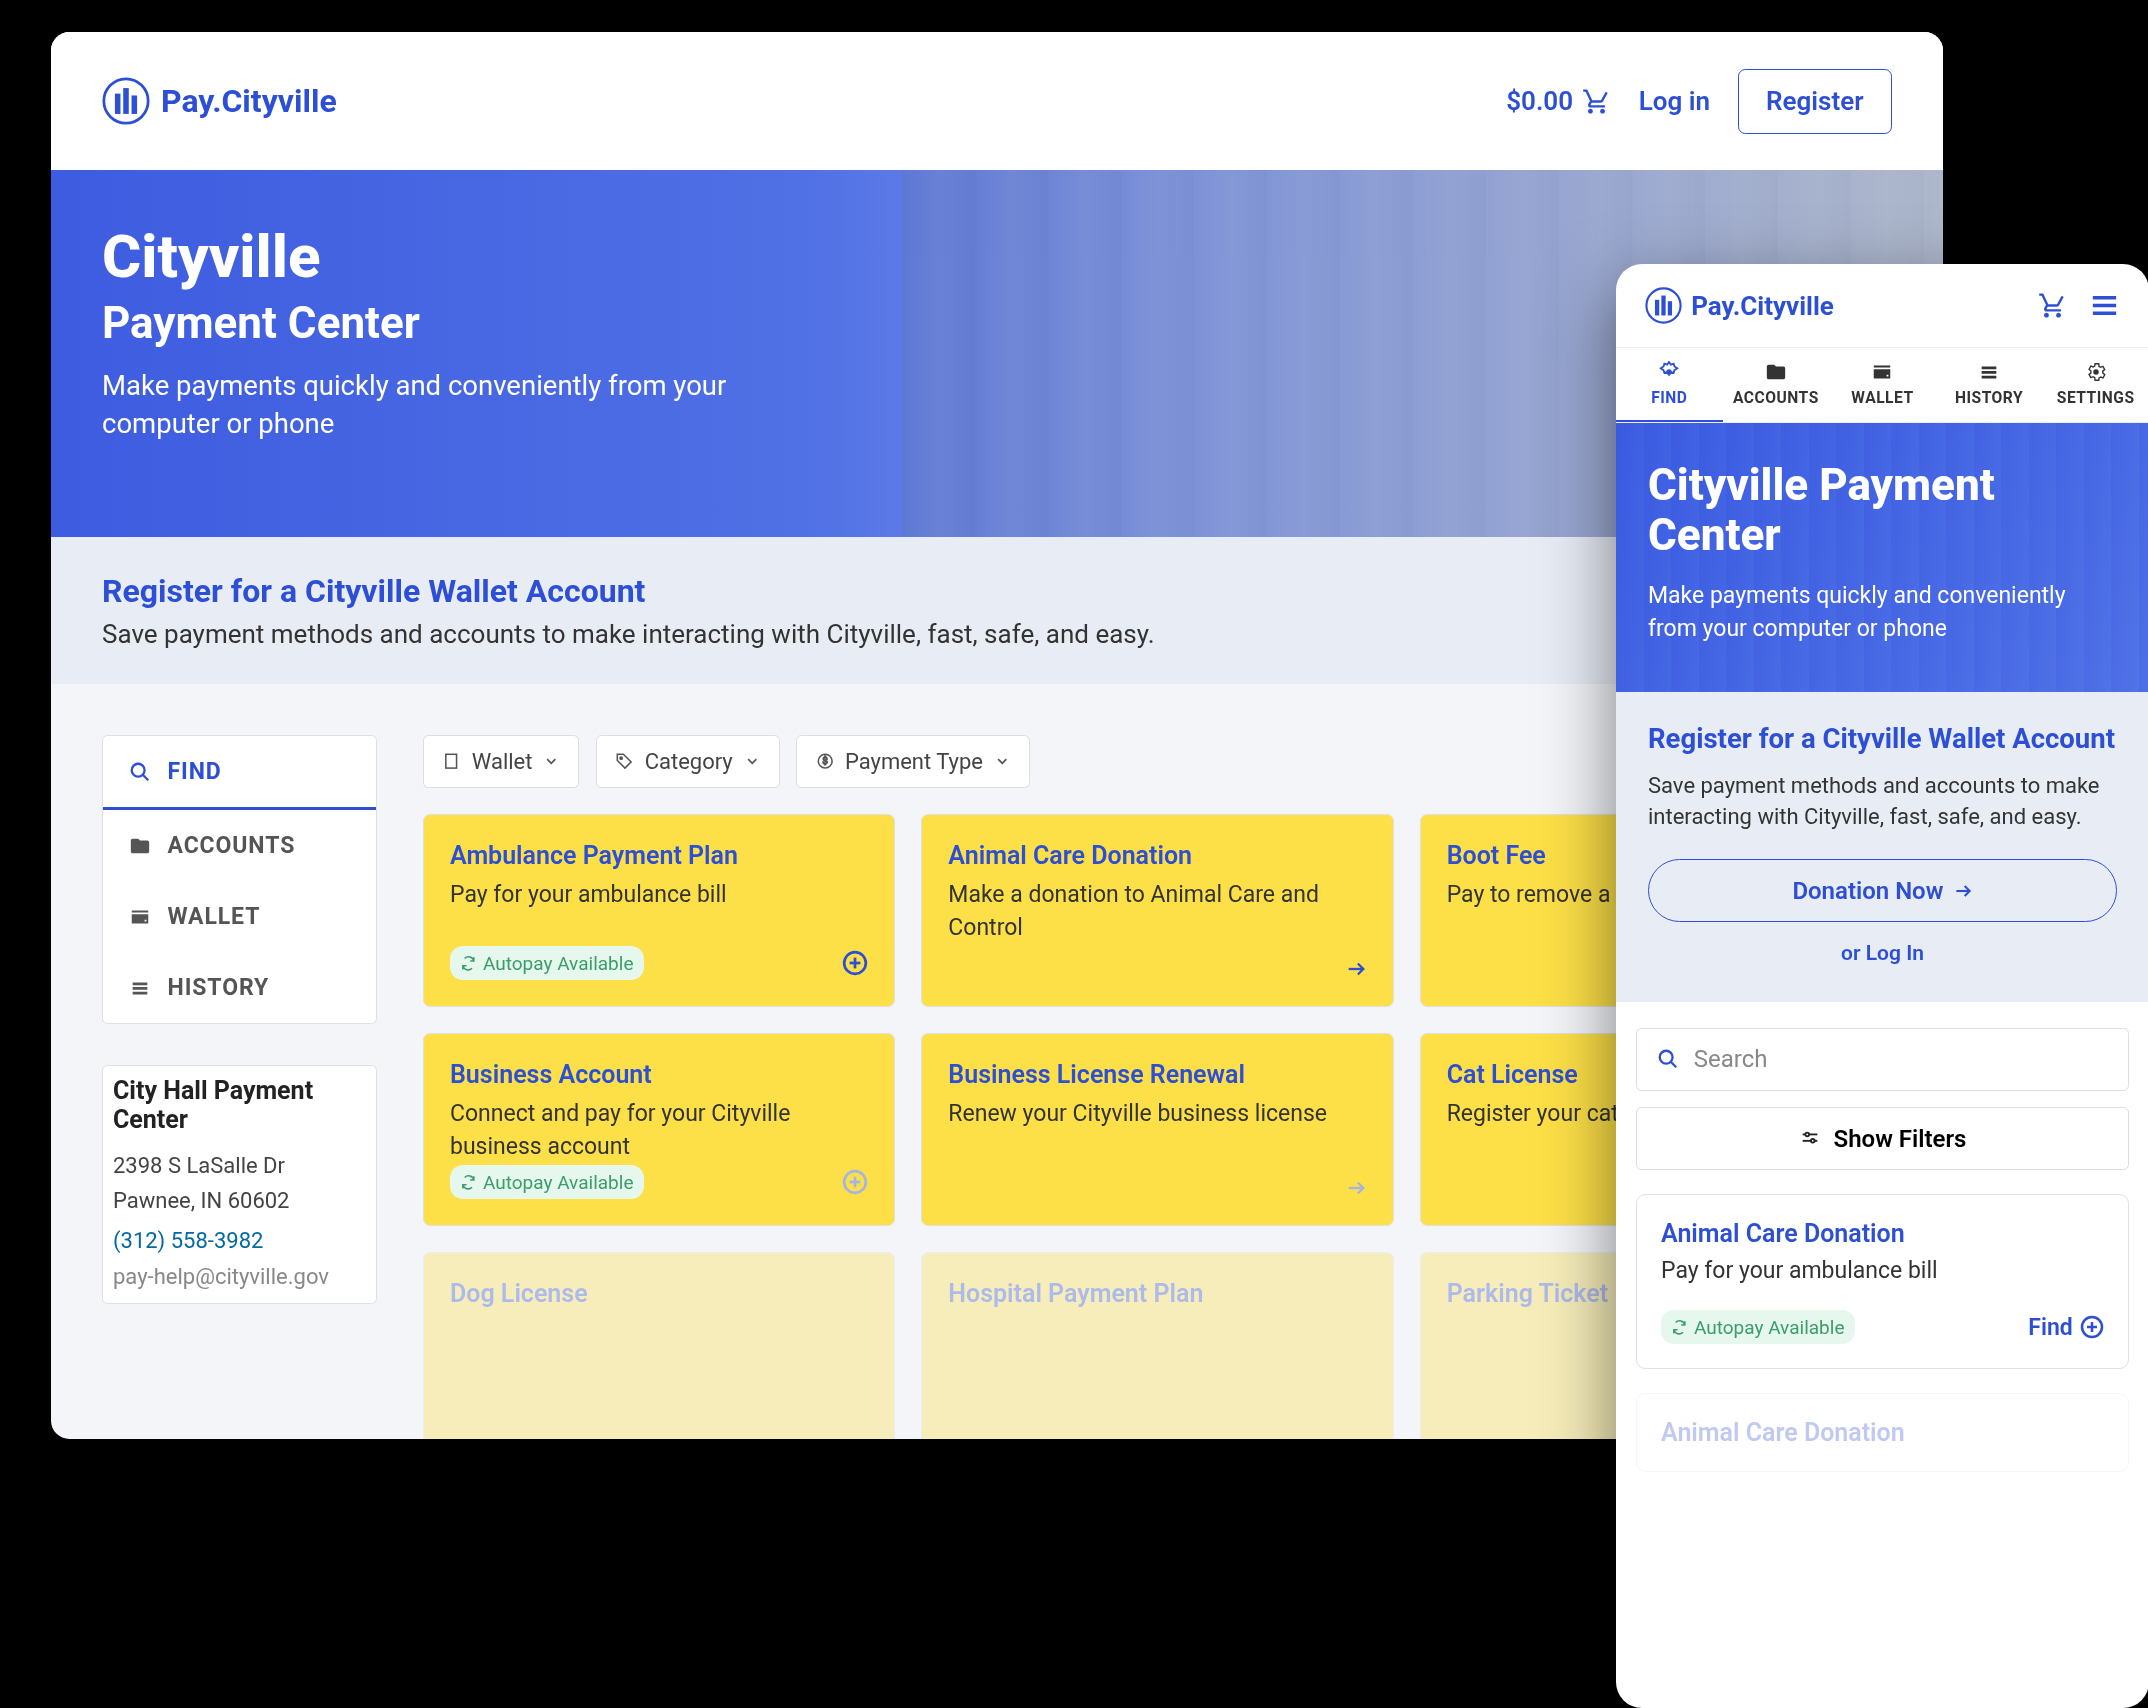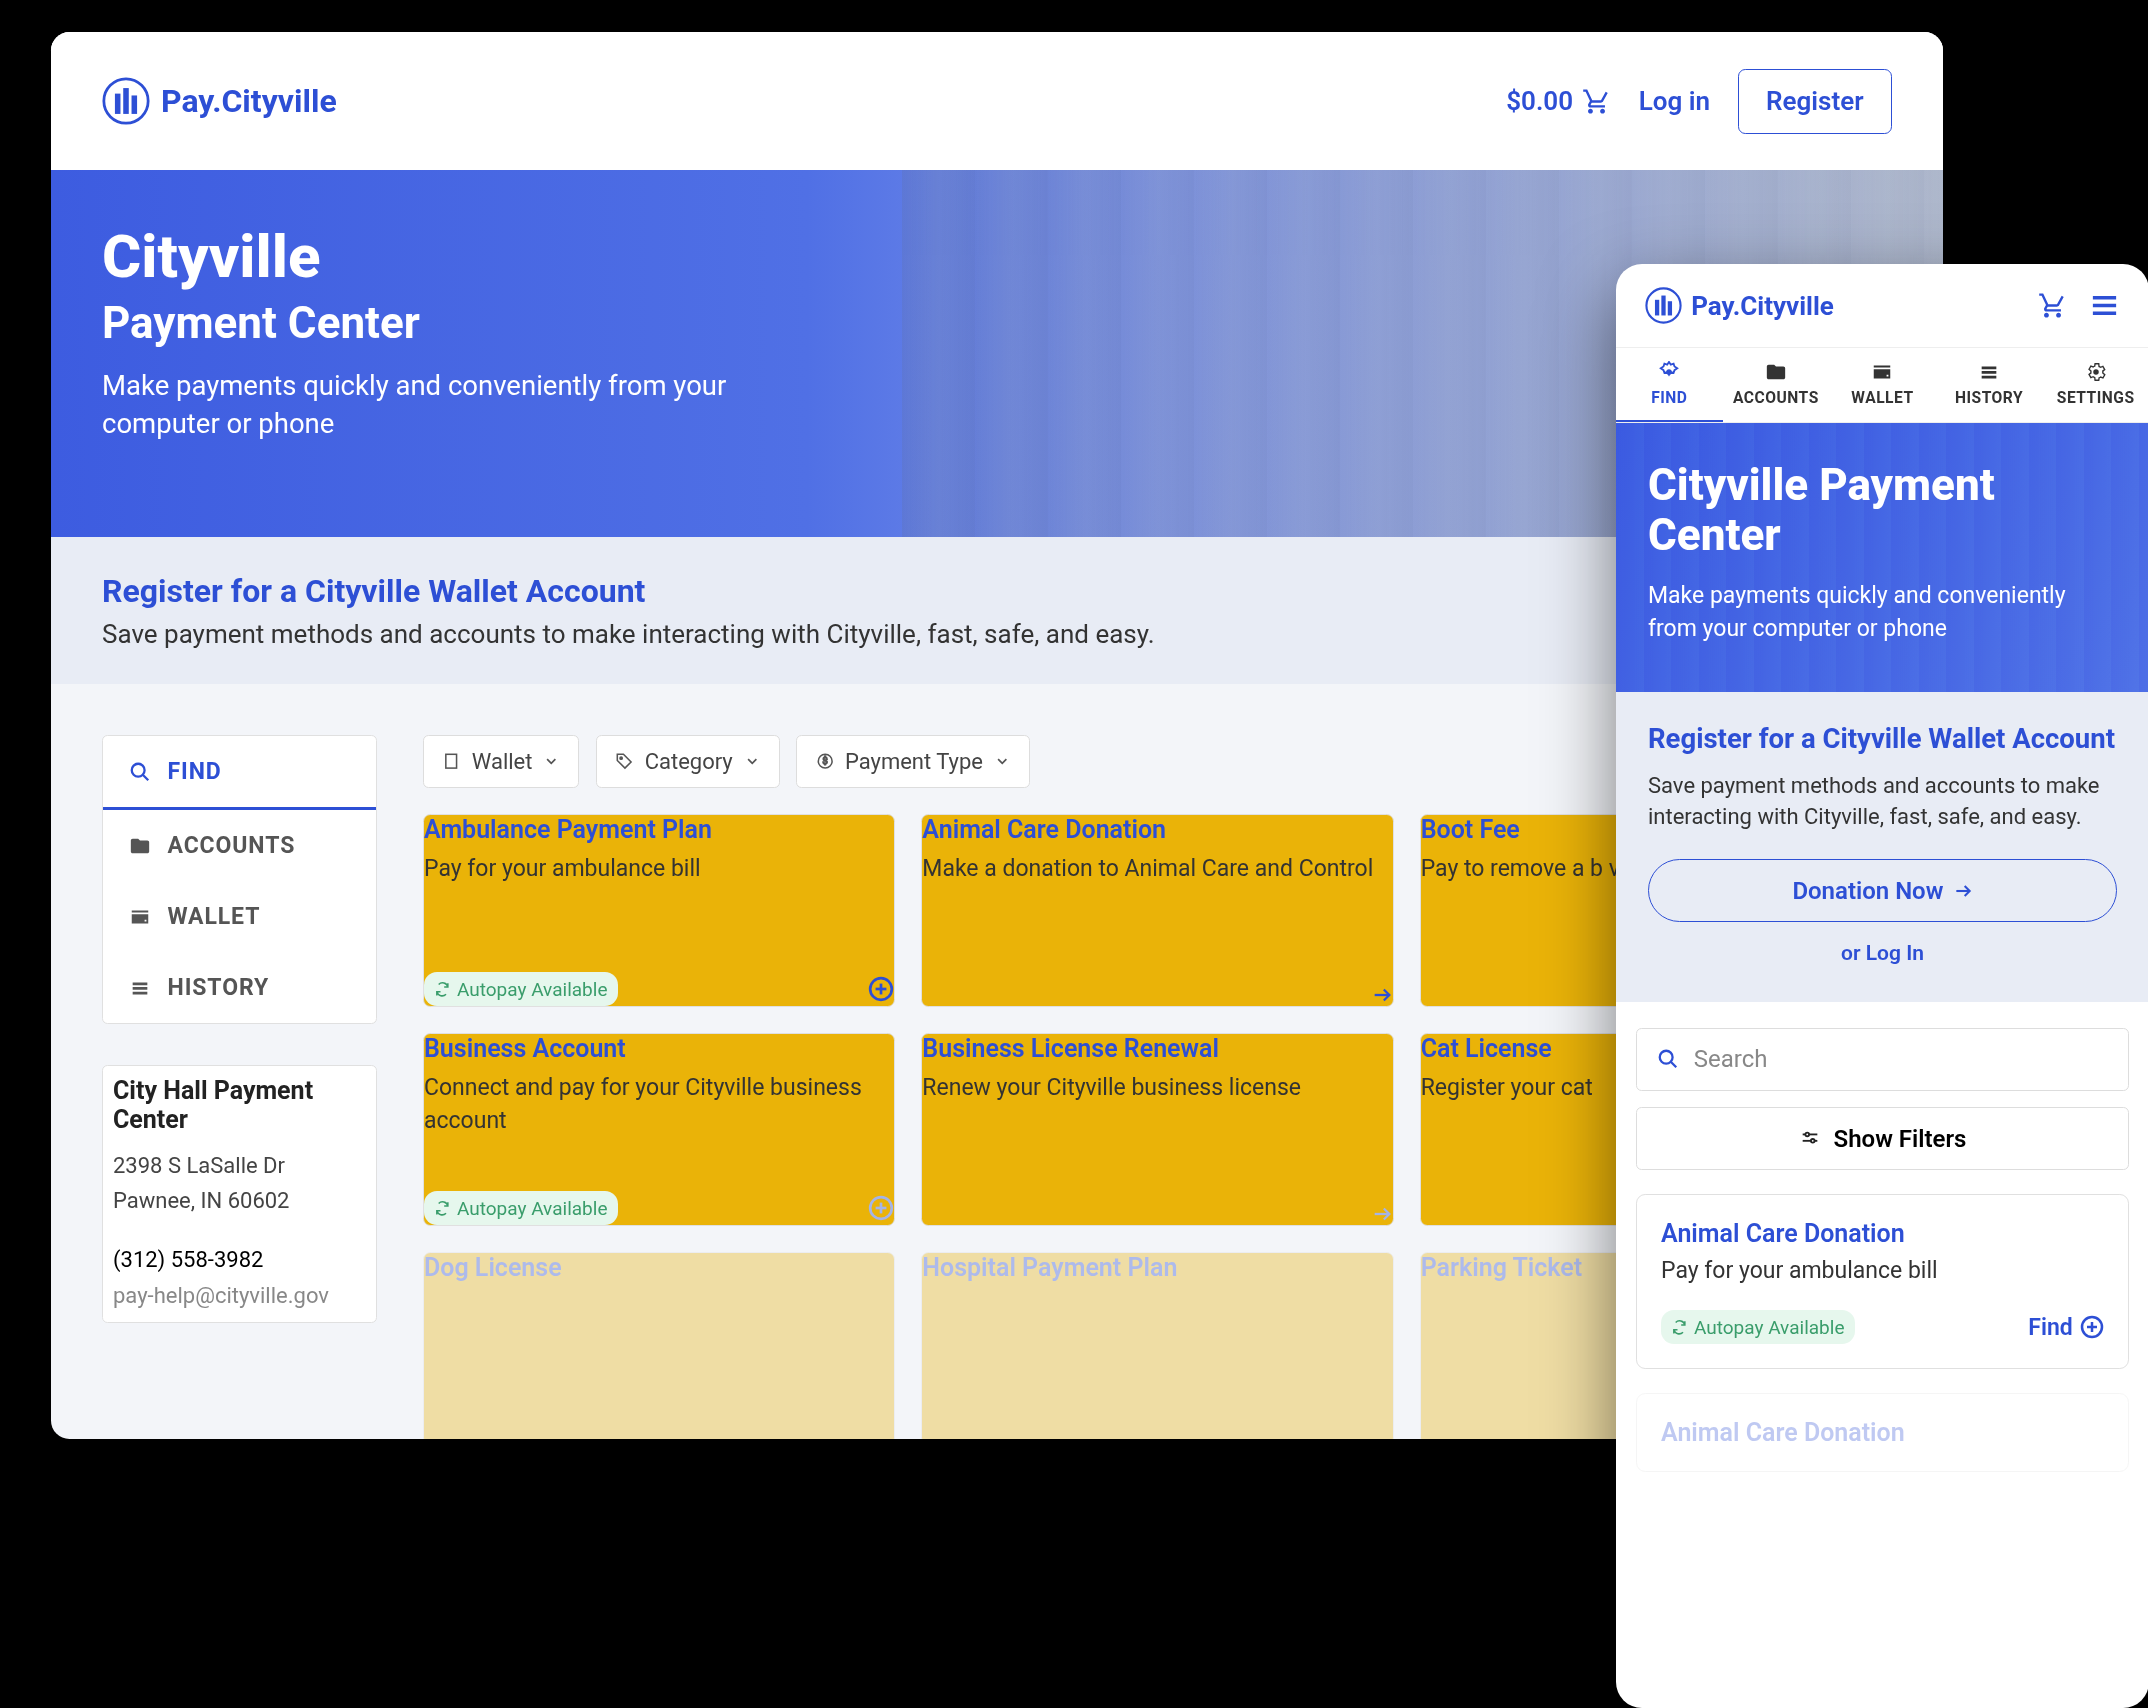--- a/index.html
+++ b/index.html
@@ -22,28 +22,28 @@
 .d-registerbar-left p{color:#333;font-size:26px;margin-top:9.2px}
 .d-pill{border:1.8px solid #2d4fd5;border-radius:46px;padding:18.4px 37px;color:#2d4fd5;font-size:27.5px;font-weight:600;background:none;display:flex;align-items:center;gap:9.2px}
 .d-content{display:flex;padding:51px;gap:46px}
 .d-sidebar{width:275px;flex-shrink:0}
 .d-tabs{display:flex;flex-direction:column;background:#fff;border-radius:5.5px;border:0.9px solid #e0e0e0}
 .d-tab{display:flex;align-items:center;gap:16.5px;padding:22px 26px;font-size:23px;font-weight:700;color:#555;cursor:pointer;letter-spacing:0.9px}
 .d-tab.active{color:#2d4fd5;border-bottom:3.7px solid #2d4fd5}
 .d-infocard{background:#fff;border:0.9px solid #e0e0e0;border-radius:5.5px;padding:10px;margin-top:41px}
 .d-infocard h4{font-size:25px;font-weight:700;color:#222}
 .d-infocard p{font-size:22px;color:#444;margin-top:14.7px;line-height:1.5}
-.d-infocard .phone{color:#000000;margin-top:26px}
+.d-infocard .phone{color:#0369a1;margin-top:7px}
 .d-infocard .email{color:#888;margin-top:3.7px}
 .d-main{flex:1}
 .d-filters{display:flex;gap:16.5px;margin-bottom:26px}
 .d-filter{background:#fff;border:0.9px solid #ddd;border-radius:5.5px;padding:13px 18.4px;display:flex;align-items:center;gap:11px;font-size:22px;color:#444;cursor:pointer}
 .d-search{margin-left:auto;background:#fff;border:0.9px solid #ddd;border-radius:5.5px;padding:13px 18.4px;display:flex;align-items:center;gap:13px;font-size:22px;color:#888;width:165px}
 .d-grid{display:grid;grid-template-columns:repeat(3,1fr);gap:26px}
-.d-card{background:#eab308;border:0.9px solid #e0e0e0;border-radius:7.3px;min-height:193px;display:flex;flex-direction:column}
+.d-card{background:#fde047;border:0.9px solid #e0e0e0;border-radius:7.3px;padding:26px;min-height:193px;display:flex;flex-direction:column}
 .d-card h5{color:#2d4fd5;font-size:25px;font-weight:600}
 .d-card p{color:#333;font-size:23px;margin-top:9.2px;line-height:1.4}
 .d-card-foot{margin-top:auto;display:flex;justify-content:space-between;align-items:center}
 .autopay{background:#e6f7ed;color:#3a9d6b;font-size:19px;padding:5.5px 11px;border-radius:13px;display:flex;align-items:center;gap:7.3px}
 .d-card.faded{opacity:.35}
 .mobile{position:absolute;top:264px;left:1616px;width:533px;height:1444px;background:#fff;border-radius:26px;overflow:hidden;box-shadow:0 27.5px 73px rgba(0,0,0,.5)}
 .m-header{display:flex;align-items:center;justify-content:space-between;padding:20px 29px;height:83px}
 .m-logo{display:flex;align-items:center;gap:9.2px}
 .m-logo-text{font-size:26px;font-weight:700;color:#2d4fd5}
 .m-header-right{display:flex;align-items:center;gap:22px}

